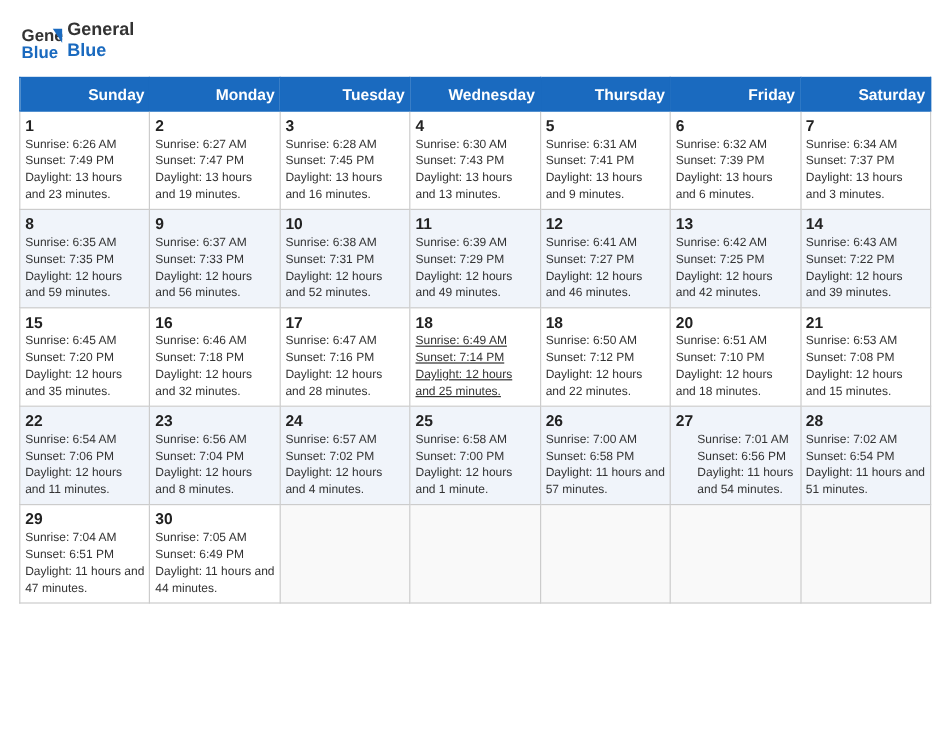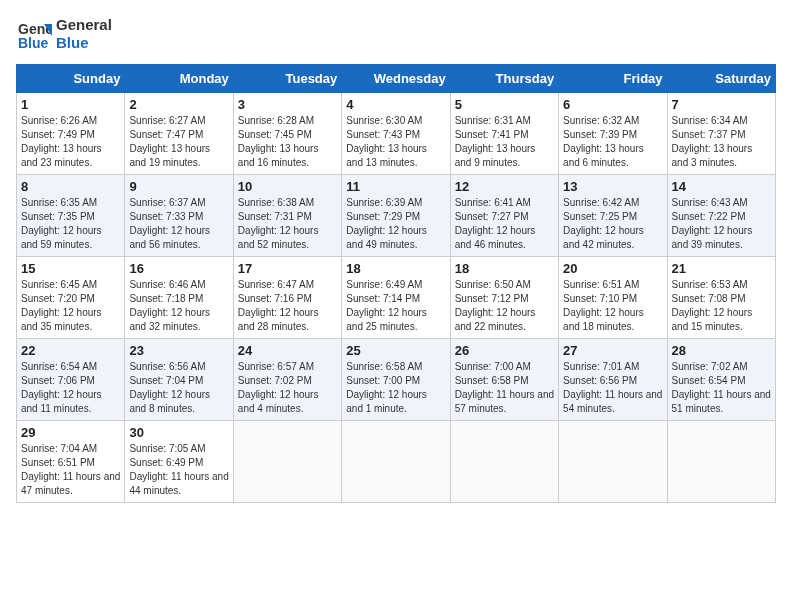--- a/index.html
+++ b/index.html
@@ -212,21 +212,21 @@
 Daylight: 12 hours and 32 minutes.</div>
         </td>
         <td>
           <span class="day-num">17</span>
           <div class="day-detail" style="white-space: pre-line;">Sunrise: 6:47 AM
 Sunset: 7:16 PM
 Daylight: 12 hours and 28 minutes.</div>
         </td>
         <td>
           <span class="day-num">18</span>
-          <div class="day-detail" style="white-space: pre-line;">Sunrise: 6:49 AM
+          <div class="day-detail" style="white-space: pre-line; text-decoration: underline;">Sunrise: 6:49 AM
 Sunset: 7:14 PM
 Daylight: 12 hours and 25 minutes.</div>
         </td>
         <td>
           <span class="day-num">18</span>
           <div class="day-detail" style="white-space: pre-line;">Sunrise: 6:50 AM
 Sunset: 7:12 PM
 Daylight: 12 hours and 22 minutes.</div>
         </td>
         <td>
@@ -268,21 +268,21 @@
 Daylight: 12 hours and 1 minute.</div>
         </td>
         <td>
           <span class="day-num">26</span>
           <div class="day-detail" style="white-space: pre-line;">Sunrise: 7:00 AM
 Sunset: 6:58 PM
 Daylight: 11 hours and 57 minutes.</div>
         </td>
         <td>
           <span class="day-num">27</span>
-          <div class="day-detail" style="white-space: pre-line;">Sunrise: 7:01 AM
+          <div class="day-detail" style="white-space: pre-line; margin-left: 18px;">Sunrise: 7:01 AM
 Sunset: 6:56 PM
 Daylight: 11 hours and 54 minutes.</div>
         </td>
         <td>
           <span class="day-num">28</span>
           <div class="day-detail" style="white-space: pre-line;">Sunrise: 7:02 AM
 Sunset: 6:54 PM
 Daylight: 11 hours and 51 minutes.</div>
         </td>
       </tr>

